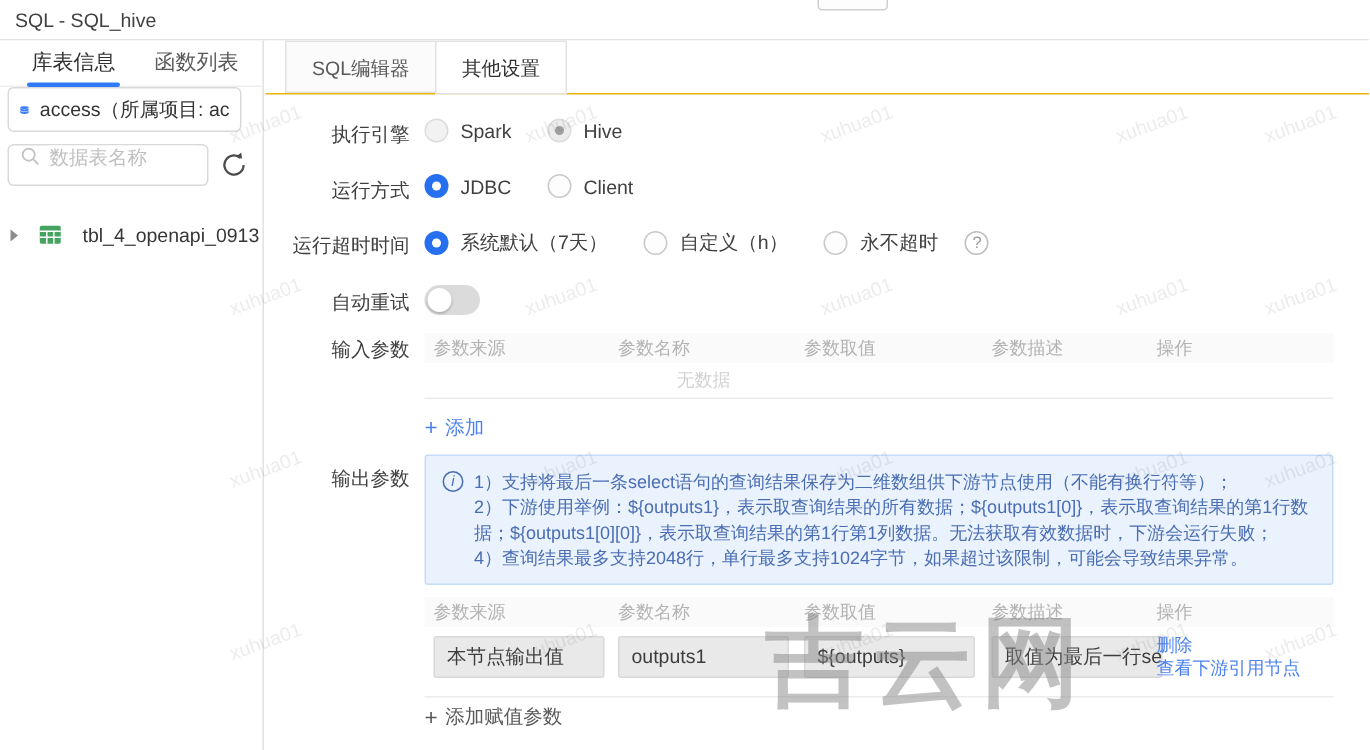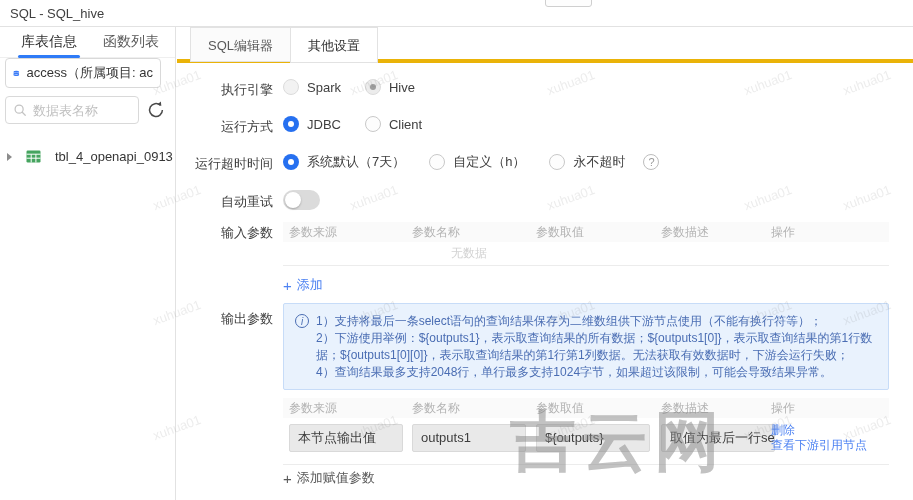--- a/index.html
+++ b/index.html
@@ -11,29 +11,29 @@
   .app-title { position:absolute; left:10px; top:6px; font-size:13px; color:#404040; }
   .cutoff-btn { position:absolute; left:545px; top:-10px; width:47px; height:17px; background:#fdfdfd; border:1px solid #cfcfcf; border-radius:3px; }
 
   
   .sidebar { position:absolute; top:27px; left:0; width:176px; bottom:0; border-right:1px solid #e2e2e2; background:#fff; }
   .sidebar-tabs { position:absolute; top:0; left:0; right:0; height:31px; border-bottom:1px solid #efefef; display:flex; gap:26px; padding-left:21px; align-items:center; font-size:14px; color:#595959; }
   .s-tab { position:relative; height:31px; line-height:29px; cursor:pointer; }
   .s-tab.active { color:#303030; }
   .s-tab.active .tab-underline { position:absolute; left:-3px; right:-3px; bottom:0; height:3px; border-radius:2px; background:#2f7bf7; }
   .db-select { position:absolute; left:5px; top:31px; width:156px; height:30px; border:1px solid #d9d9d9; border-radius:4px; display:flex; align-items:center; gap:7px; padding:0 7px; font-size:13px; color:#333; white-space:nowrap; overflow:hidden; cursor:pointer; background:#fff; }
-  .search-box { position:absolute; left:5px; top:69px; width:134px; height:28px; border:1px solid #d9d9d9; border-radius:4px; display:flex; align-items:center; gap:6px; padding:0 7px; background:#fff; }
+  .search-box { position:absolute; left:5px; top:69px; width:134px; height:28px; border:1px solid #d9d9d9; border-radius:4px; display:flex; align-items:flex-start; gap:6px; padding:0 7px; background:#fff; }
   .search-box input { border:none; outline:none; flex:1; min-width:0; font-size:13px; color:#333; font-family:"Liberation Sans", sans-serif; }
   .search-box input::placeholder { color:#bfbfbf; }
   .refresh-btn { position:absolute; left:144px; top:71px; width:24px; height:24px; display:flex; align-items:center; justify-content:center; cursor:pointer; }
   .tree-item { position:absolute; left:7px; top:122px; display:flex; align-items:center; gap:14px; font-size:13px; color:#363636; cursor:pointer; }
   .caret { width:0; height:0; border-left:5px solid #8c8c8c; border-top:4px solid transparent; border-bottom:4px solid transparent; }
 
   
-  .main-tabs { position:absolute; left:177px; top:27px; right:0; height:36px; border-bottom:4px solid #eab308; display:flex; padding-left:13px; background:#fff;text-align:center; }
+  .main-tabs { position:absolute; left:177px; top:27px; right:0; height:36px; border-bottom:1px solid #eab308; display:flex; padding-left:13px; background:#fff;text-align:center; }
   .m-tab { height:35px; line-height:35px; padding:0 17px; font-size:13px; color:#595959; background:#fbfbfb; border:1px solid #e2e2e2; border-right:none; cursor:pointer; }
   .m-tab:last-child { border-right:1px solid #e2e2e2; }
   .m-tab.active { background:#fff; color:#2f2f2f; height:36px; position:relative; z-index:2; }
 
   
   .f-label { position:absolute; left:177px; width:96px; text-align:right; font-size:13px; color:#404040; }
   .radio-group { position:absolute; left:283px; display:flex; align-items:center; gap:24px; font-size:13px; color:#404040; }
   .opt { display:flex; align-items:center; cursor:pointer; }
   .radio { width:16px; height:16px; border-radius:50%; margin-right:8px; position:relative; flex:none; }
   .radio.on { background:#2670f0; }

